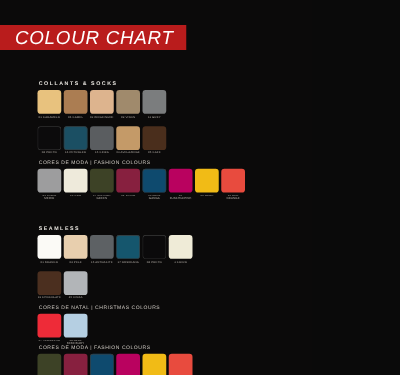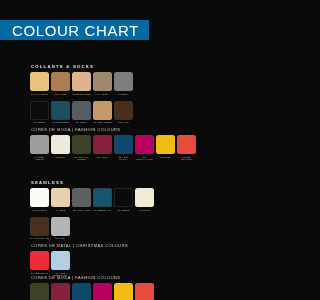--- a/index.html
+++ b/index.html
@@ -87,21 +87,21 @@
     white-space: pre-line;
     height: 6px;
     overflow: hidden;
   }
 </style>
 </head>
 <body>
 
 <div id="page" style="background: rgb(11, 10, 10);">
 
-  <div class="title-banner" style="background: #0369a1;">
+  <div class="title-banner" style="background: #b91c1c; font-style: italic;">
     <span class="title-text">COLOUR CHART</span>
   </div>
 
   <div id="sections-root">
       <div class="section" style="top: 64px;">
         <div class="section-head">COLLANTS &amp; SOCKS</div>
         <div class="swatch-row">
           <div class="swatch-cell">
             <span class="chip" style="background: rgb(232, 194, 126);"></span>
             <span class="chip-label">01 CARAMELO</span>

